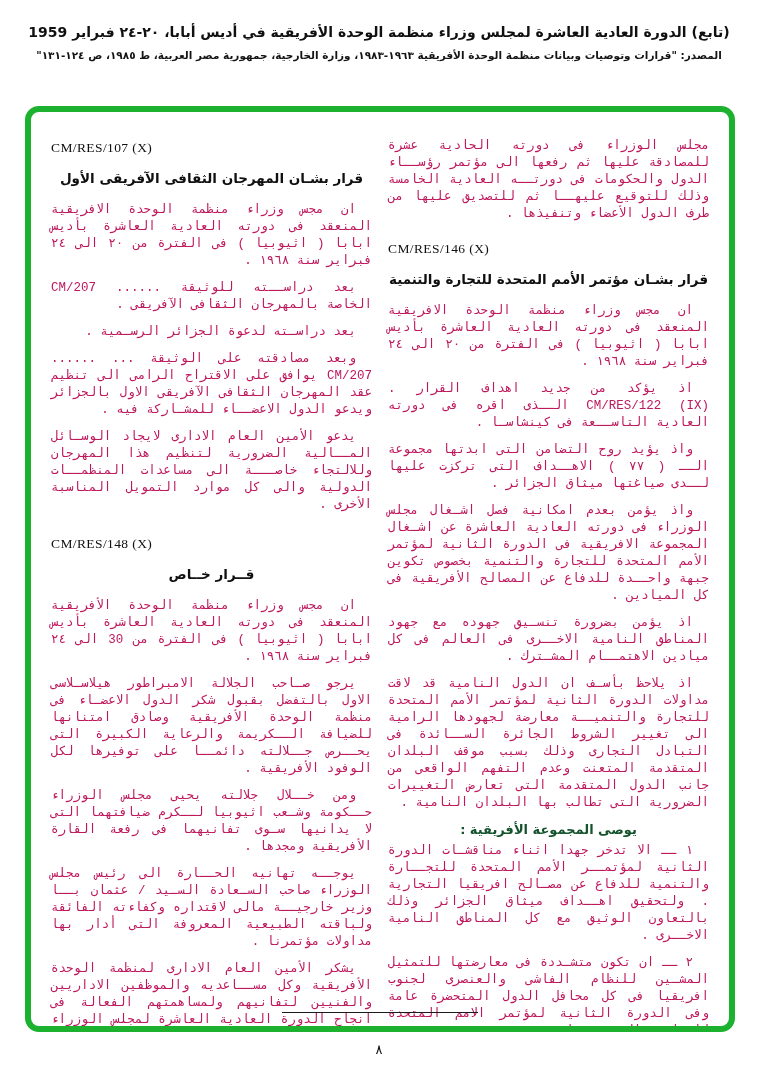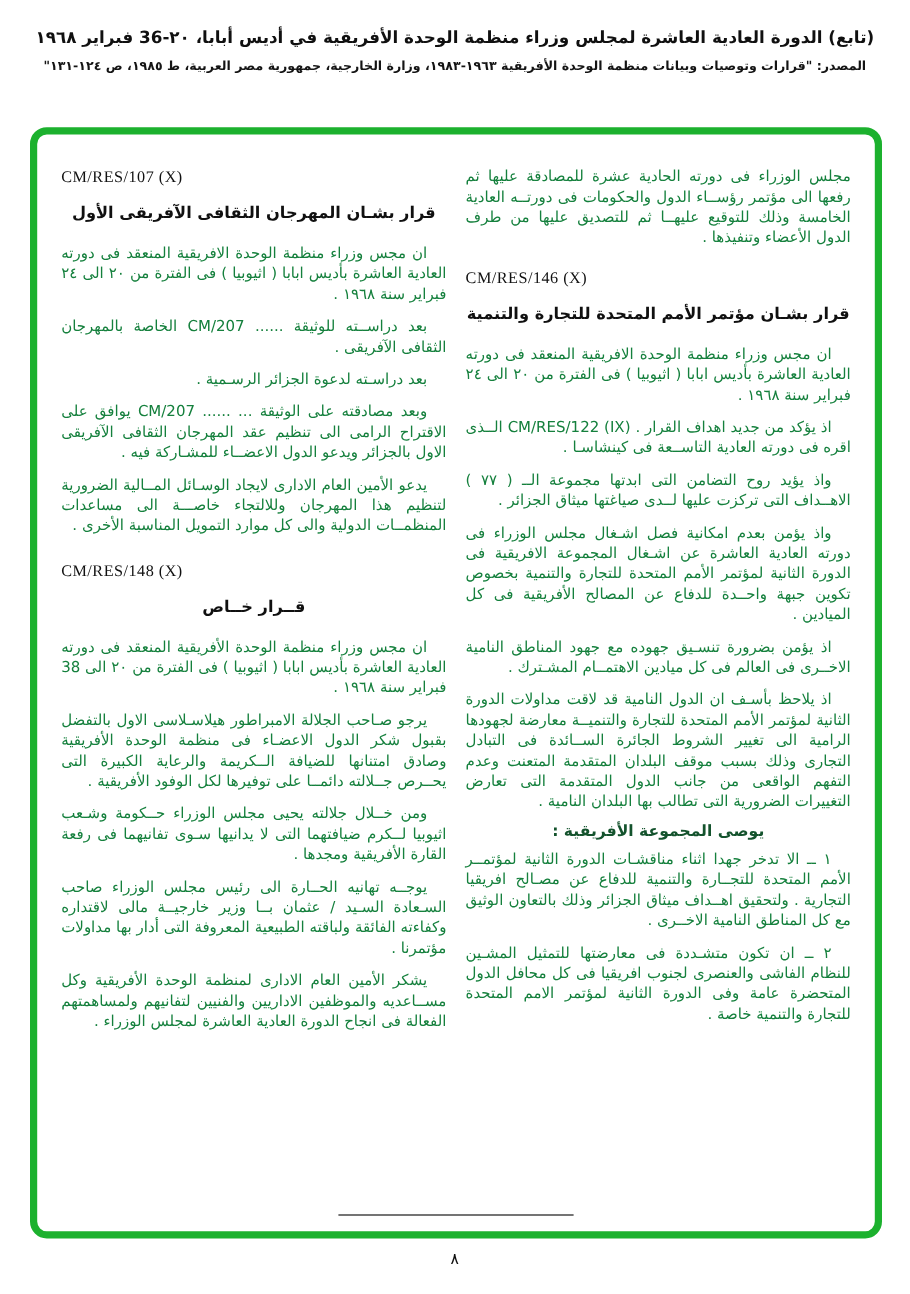--- a/index.html
+++ b/index.html
@@ -60,21 +60,22 @@
     flex: 1 1 0;
     min-width: 0;
     text-align: justify;
   }
   
   .para {
     font-size: 12.5px;
     line-height: 1.36;
     margin-bottom: 10px;
     text-indent: 16px;
-    color: #15803d;
+    color: #be185d;
+    font-family: Liberation Mono, monospace;
   }
   .para.no-indent { text-indent: 0; }
   .ref {
     direction: ltr;
     text-align: left;
     font-family: "Liberation Serif", serif;
     font-size: 13.5px;
     letter-spacing: 0.4px;
     margin: 18px 0 14px 0;
     color: #111111;
@@ -113,21 +114,21 @@
     font-size: 13px;
     color: #101010;
   }
 </style>
 </head>
 <body>
 
 <div class="page">
 
   <div class="header">
-    <div class="title">(تابع) الدورة العادية العاشرة لمجلس وزراء منظمة الوحدة الأفريقية في أديس أبابا، ٢٠-36 فبراير ١٩٦٨</div>
+    <div class="title">(تابع) الدورة العادية العاشرة لمجلس وزراء منظمة الوحدة الأفريقية في أديس أبابا، ٢٠-٢٤ فبراير 1959</div>
     <div class="source">المصدر: "قرارات وتوصيات وبيانات منظمة الوحدة الأفريقية ١٩٦٣-١٩٨٣، وزارة الخارجية، جمهورية مصر العربية، ط ١٩٨٥، ص ١٢٤-١٣١"</div>
   </div>
 
   <div class="frame">
     <div class="columns">
 
       <div class="col">
         <p class="para no-indent">مجلس الوزراء فى دورته الحادية عشرة للمصادقة عليها ثم رفعها الى مؤتمر رؤســاء الدول والحكومات فى دورتــه العادية الخامسة وذلك للتوقيع عليهــا ثم للتصديق عليها من طرف الدول الأعضاء وتنفيذها .</p>
         <div class="ref">CM/RES/146  (X)</div>
         <div class="res-title">قرار بشـان مؤتمر الأمم المتحدة للتجارة والتنمية</div>
@@ -145,21 +146,21 @@
       <div class="col">
         <div class="ref first">CM/RES/107  (X)</div>
         <div class="res-title">قرار بشـان المهرجان الثقافى الآفريقى الأول</div>
         <p class="para">ان مجس وزراء منظمة الوحدة الافريقية المنعقد فى دورته العادية العاشرة بأديس ابابا ( اثيوبيا ) فى الفترة من ٢٠ الى ٢٤ فبراير سنة ١٩٦٨ .</p>
         <p class="para">بعد دراســته للوثيقة ...... CM/207 الخاصة بالمهرجان الثقافى الآفريقى .</p>
         <p class="para">بعد دراسـته لدعوة الجزائر الرسـمية .</p>
         <p class="para">وبعد مصادقته على الوثيقة ... ...... CM/207 يوافق على الاقتراح الرامى الى تنظيم عقد المهرجان الثقافى الآفريقى الاول بالجزائر ويدعو الدول الاعضــاء للمشـاركة فيه .</p>
         <p class="para">يدعو الأمين العام الادارى لايجاد الوسـائل المــالية الضرورية لتنظيم هذا المهرجان وللالتجاء خاصـــة الى مساعدات المنظمــات الدولية والى كل موارد التمويل المناسبة الأخرى .</p>
         <div class="ref gap-top">CM/RES/148  (X)</div>
         <div class="res-title">قــرار خــاص</div>
-        <p class="para">ان مجس وزراء منظمة الوحدة الأفريقية المنعقد فى دورته العادية العاشرة بأديس ابابا ( اثيوبيا ) فى الفترة من ٢٠ الى 38 فبراير سنة ١٩٦٨ .</p>
+        <p class="para">ان مجس وزراء منظمة الوحدة الأفريقية المنعقد فى دورته العادية العاشرة بأديس ابابا ( اثيوبيا ) فى الفترة من 30 الى ٢٤ فبراير سنة ١٩٦٨ .</p>
         <p class="para">يرجو صـاحب الجلالة الامبراطور هيلاسـلاسى الاول بالتفضل بقبول شكر الدول الاعضـاء فى منظمة الوحدة الأفريقية وصادق امتنانها للضيافة الــكريمة والرعاية الكبيرة التى يحــرص جــلالته دائمــا على توفيرها لكل الوفود الأفريقية .</p>
         <p class="para">ومن خــلال جلالته يحيى مجلس الوزراء حــكومة وشـعب اثيوبيا لــكرم ضيافتهما التى لا يدانيها سـوى تفانيهما فى رفعة القارة الأفريقية ومجدها .</p>
         <p class="para">يوجــه تهانيه الحــارة الى رئيس مجلس الوزراء صاحب السـعادة السـيد / عثمان بــا وزير خارجيــة مالى لاقتداره وكفاءته الفائقة ولباقته الطبيعية المعروفة التى أدار بها مداولات مؤتمرنا .</p>
         <p class="para">يشكر الأمين العام الادارى لمنظمة الوحدة الأفريقية وكل مســاعديه والموظفين الاداريين والفنيين لتفانيهم ولمساهمتهم الفعالة فى انجاح الدورة العادية العاشرة لمجلس الوزراء .</p>
       </div>
 
     </div>
     <div class="footnote-rule"></div>
   </div>
 

